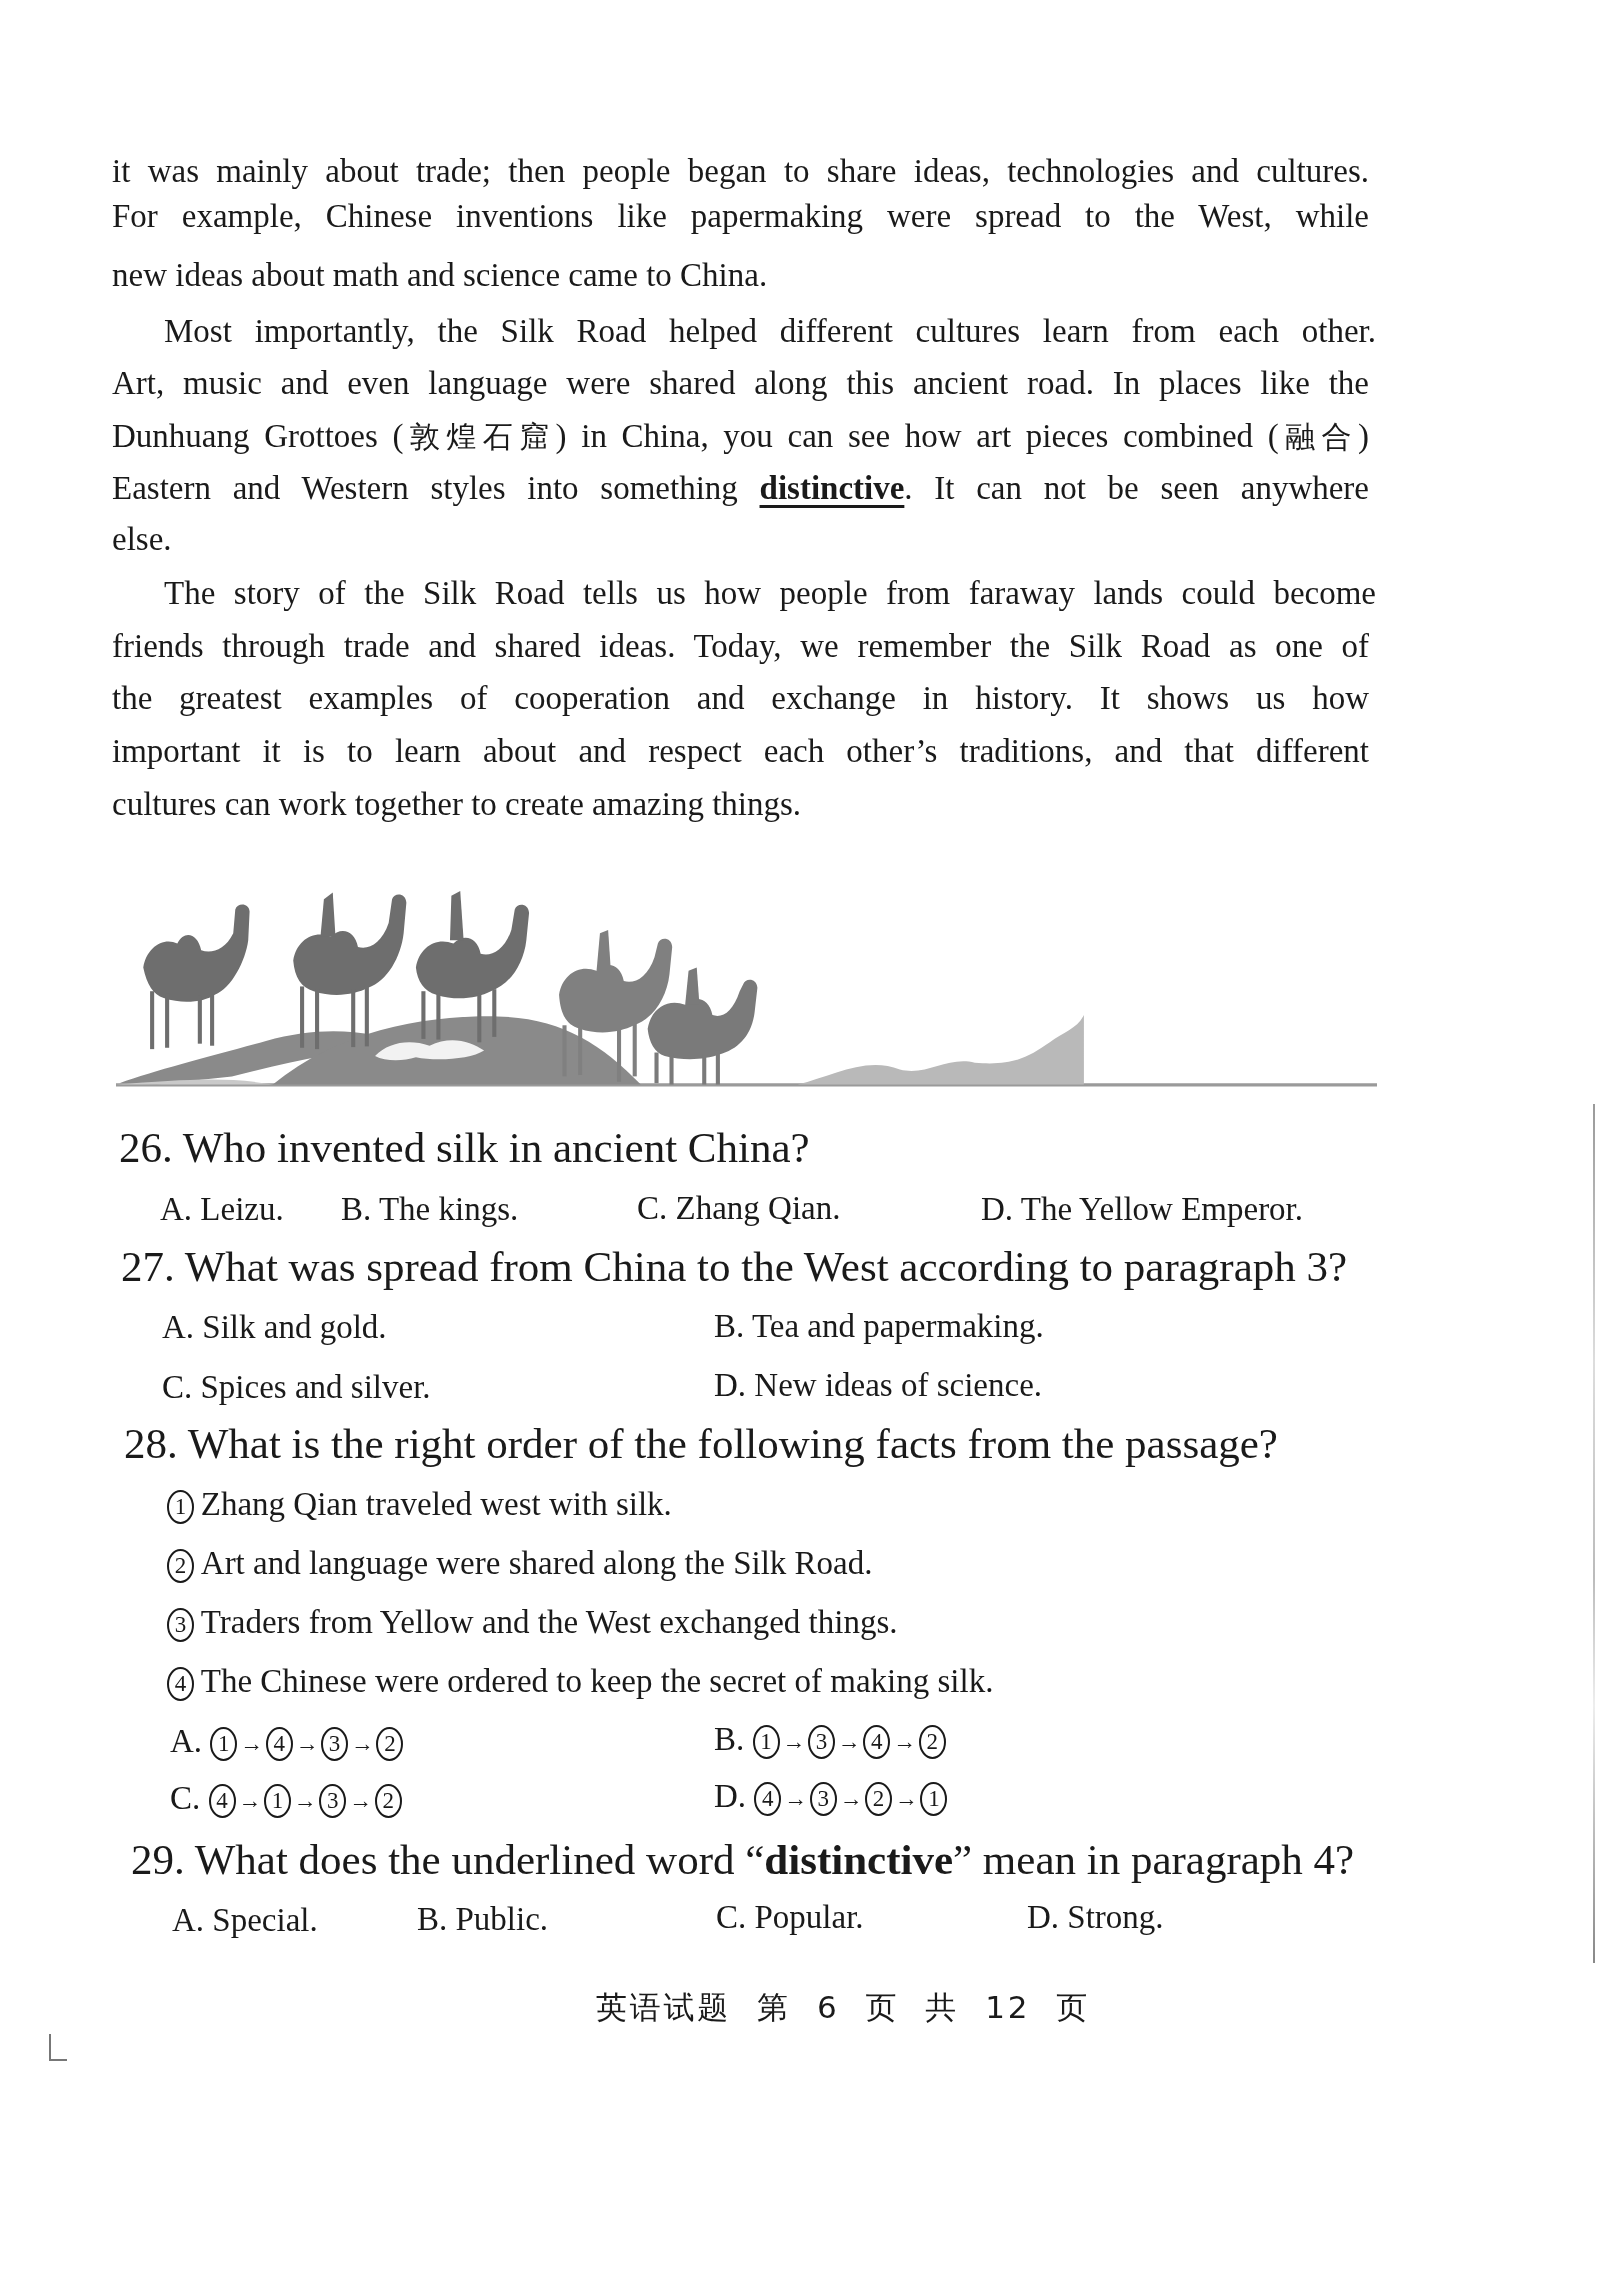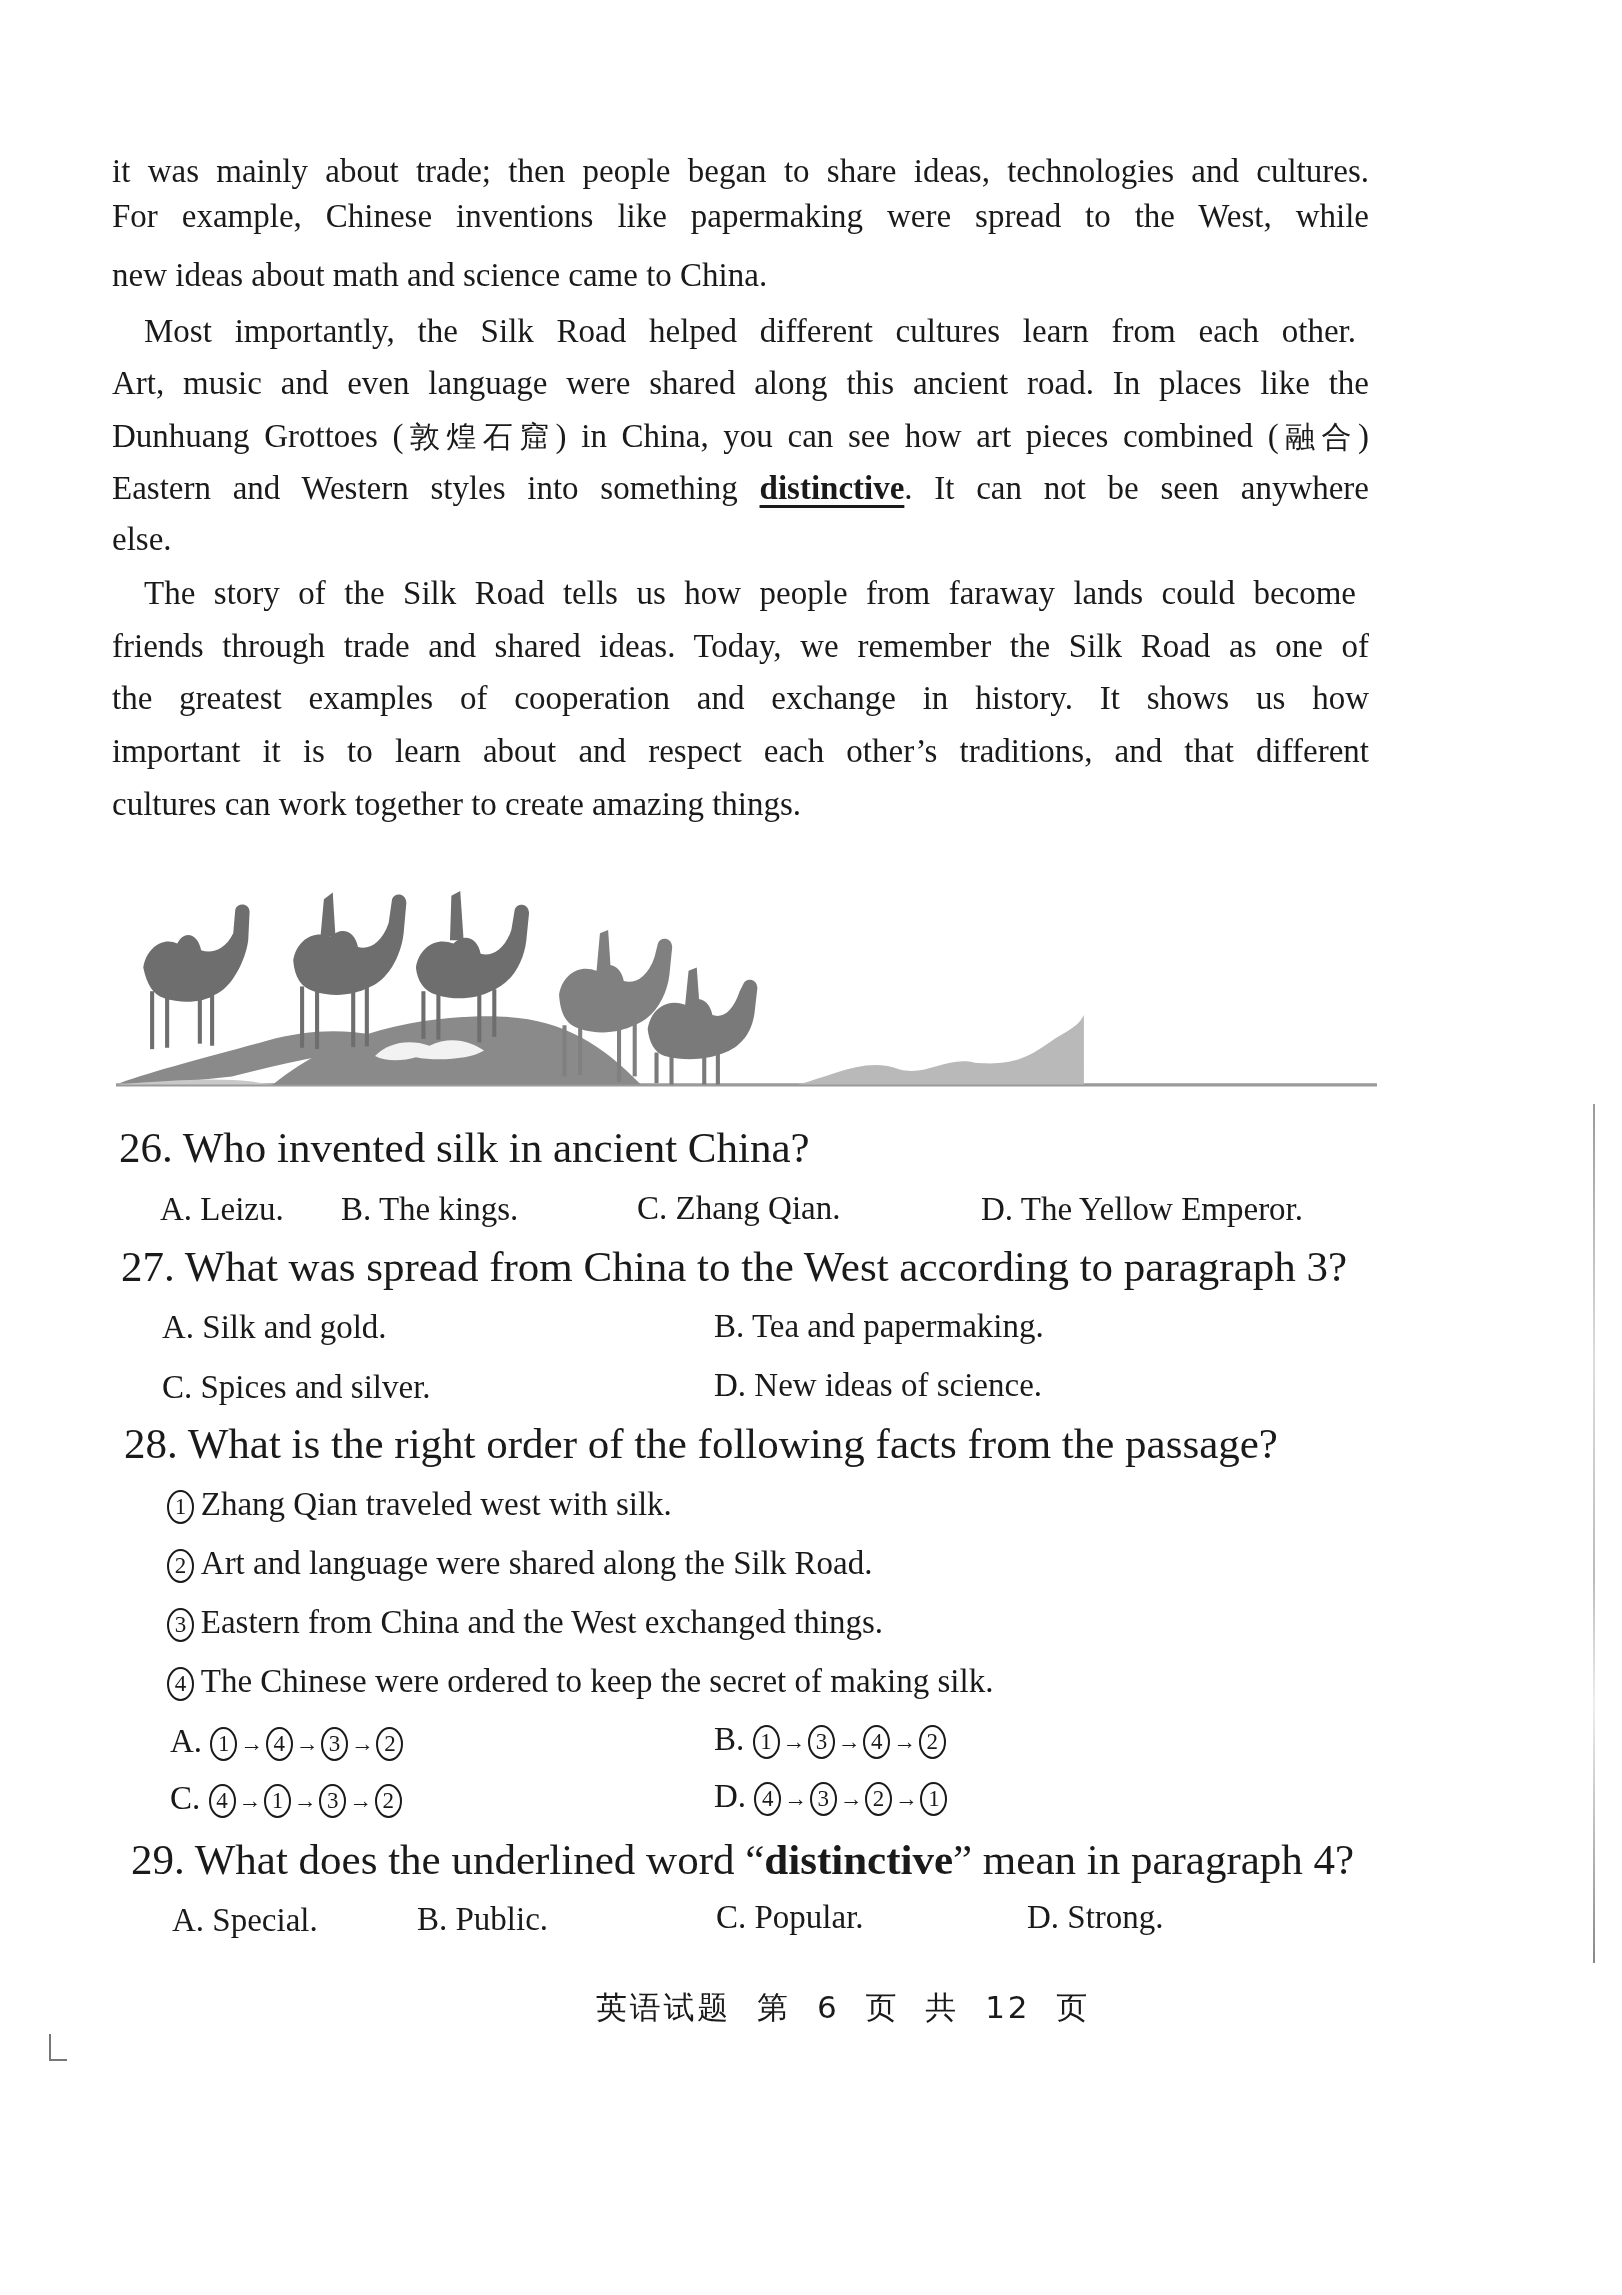--- a/index.html
+++ b/index.html
@@ -7,21 +7,21 @@
     width: 1622px; height: 2295px; position: relative; overflow: hidden;
     font-family: "Liberation Serif", "DejaVu Serif", serif;
     color: #1a1a1a;
   }
   .line {
     position: absolute; left: 112px; width: 1257px;
     font-size: 33px; line-height: 41px; white-space: nowrap;
     text-align: justify; text-align-last: justify;
   }
   .line.last { text-align-last: left; }
-  .line.indent { left: 144px; width: 1212px; }
+  .line.indent { left: 164px; width: 1212px; }
   .ul { text-decoration: underline; text-decoration-thickness: 2.7px; text-underline-offset: 5.5px; font-weight: bold; }
   .cn { font-family: "DejaVu Sans", sans-serif; font-size: 30px; }
 
   .illus { position: absolute; left: 116px; top: 872px; width: 1261px; height: 218px; }
 
   .q { position: absolute; font-size: 43px; line-height: 40px; white-space: nowrap; }
   .opt { position: absolute; font-size: 33px; line-height: 40px; white-space: nowrap; }
   .circ {
     display: inline-block; width: 23px; height: 30px; border: 2px solid #1a1a1a;
     border-radius: 50%; text-align: center; line-height: 30px; font-size: 23px;
@@ -140,21 +140,21 @@
   <div class="opt" style="left:714px; top:1365px">D. New ideas of science.</div>
 </div>
 
 <div>
   <div class="q" style="left:124px; top:1424px">
     <span>28.</span>
     <span>What is the right order of the following facts from the passage?</span>
   </div>
   <div class="opt" style="left:167px; top:1484px"><span class="circ">1</span><span>Zhang Qian traveled west with silk.</span></div>
   <div class="opt" style="left:167px; top:1543px"><span class="circ">2</span><span>Art and language were shared along the Silk Road.</span></div>
-  <div class="opt" style="left:167px; top:1602px"><span class="circ">3</span><span>Eastern from China and the West exchanged things.</span></div>
+  <div class="opt" style="left:167px; top:1602px"><span class="circ">3</span><span>Traders from Yellow and the West exchanged things.</span></div>
   <div class="opt" style="left:167px; top:1661px"><span class="circ">4</span><span>The Chinese were ordered to keep the secret of making silk.</span></div>
 
   <div class="opt seq" style="left:170px; top:1721px"><span>A. </span><span class="circ">1</span><span class="arrow">→</span><span class="circ">4</span><span class="arrow">→</span><span class="circ">3</span><span class="arrow">→</span><span class="circ">2</span></div>
   <div class="opt seq" style="left:714px; top:1719px"><span>B. </span><span class="circ">1</span><span class="arrow">→</span><span class="circ">3</span><span class="arrow">→</span><span class="circ">4</span><span class="arrow">→</span><span class="circ">2</span></div>
   <div class="opt seq" style="left:170px; top:1778px"><span>C. </span><span class="circ">4</span><span class="arrow">→</span><span class="circ">1</span><span class="arrow">→</span><span class="circ">3</span><span class="arrow">→</span><span class="circ">2</span></div>
   <div class="opt seq" style="left:714px; top:1776px"><span>D. </span><span class="circ">4</span><span class="arrow">→</span><span class="circ">3</span><span class="arrow">→</span><span class="circ">2</span><span class="arrow">→</span><span class="circ">1</span></div>
 </div>
 
 <div>
   <div class="q" style="left:131px; top:1840px">

